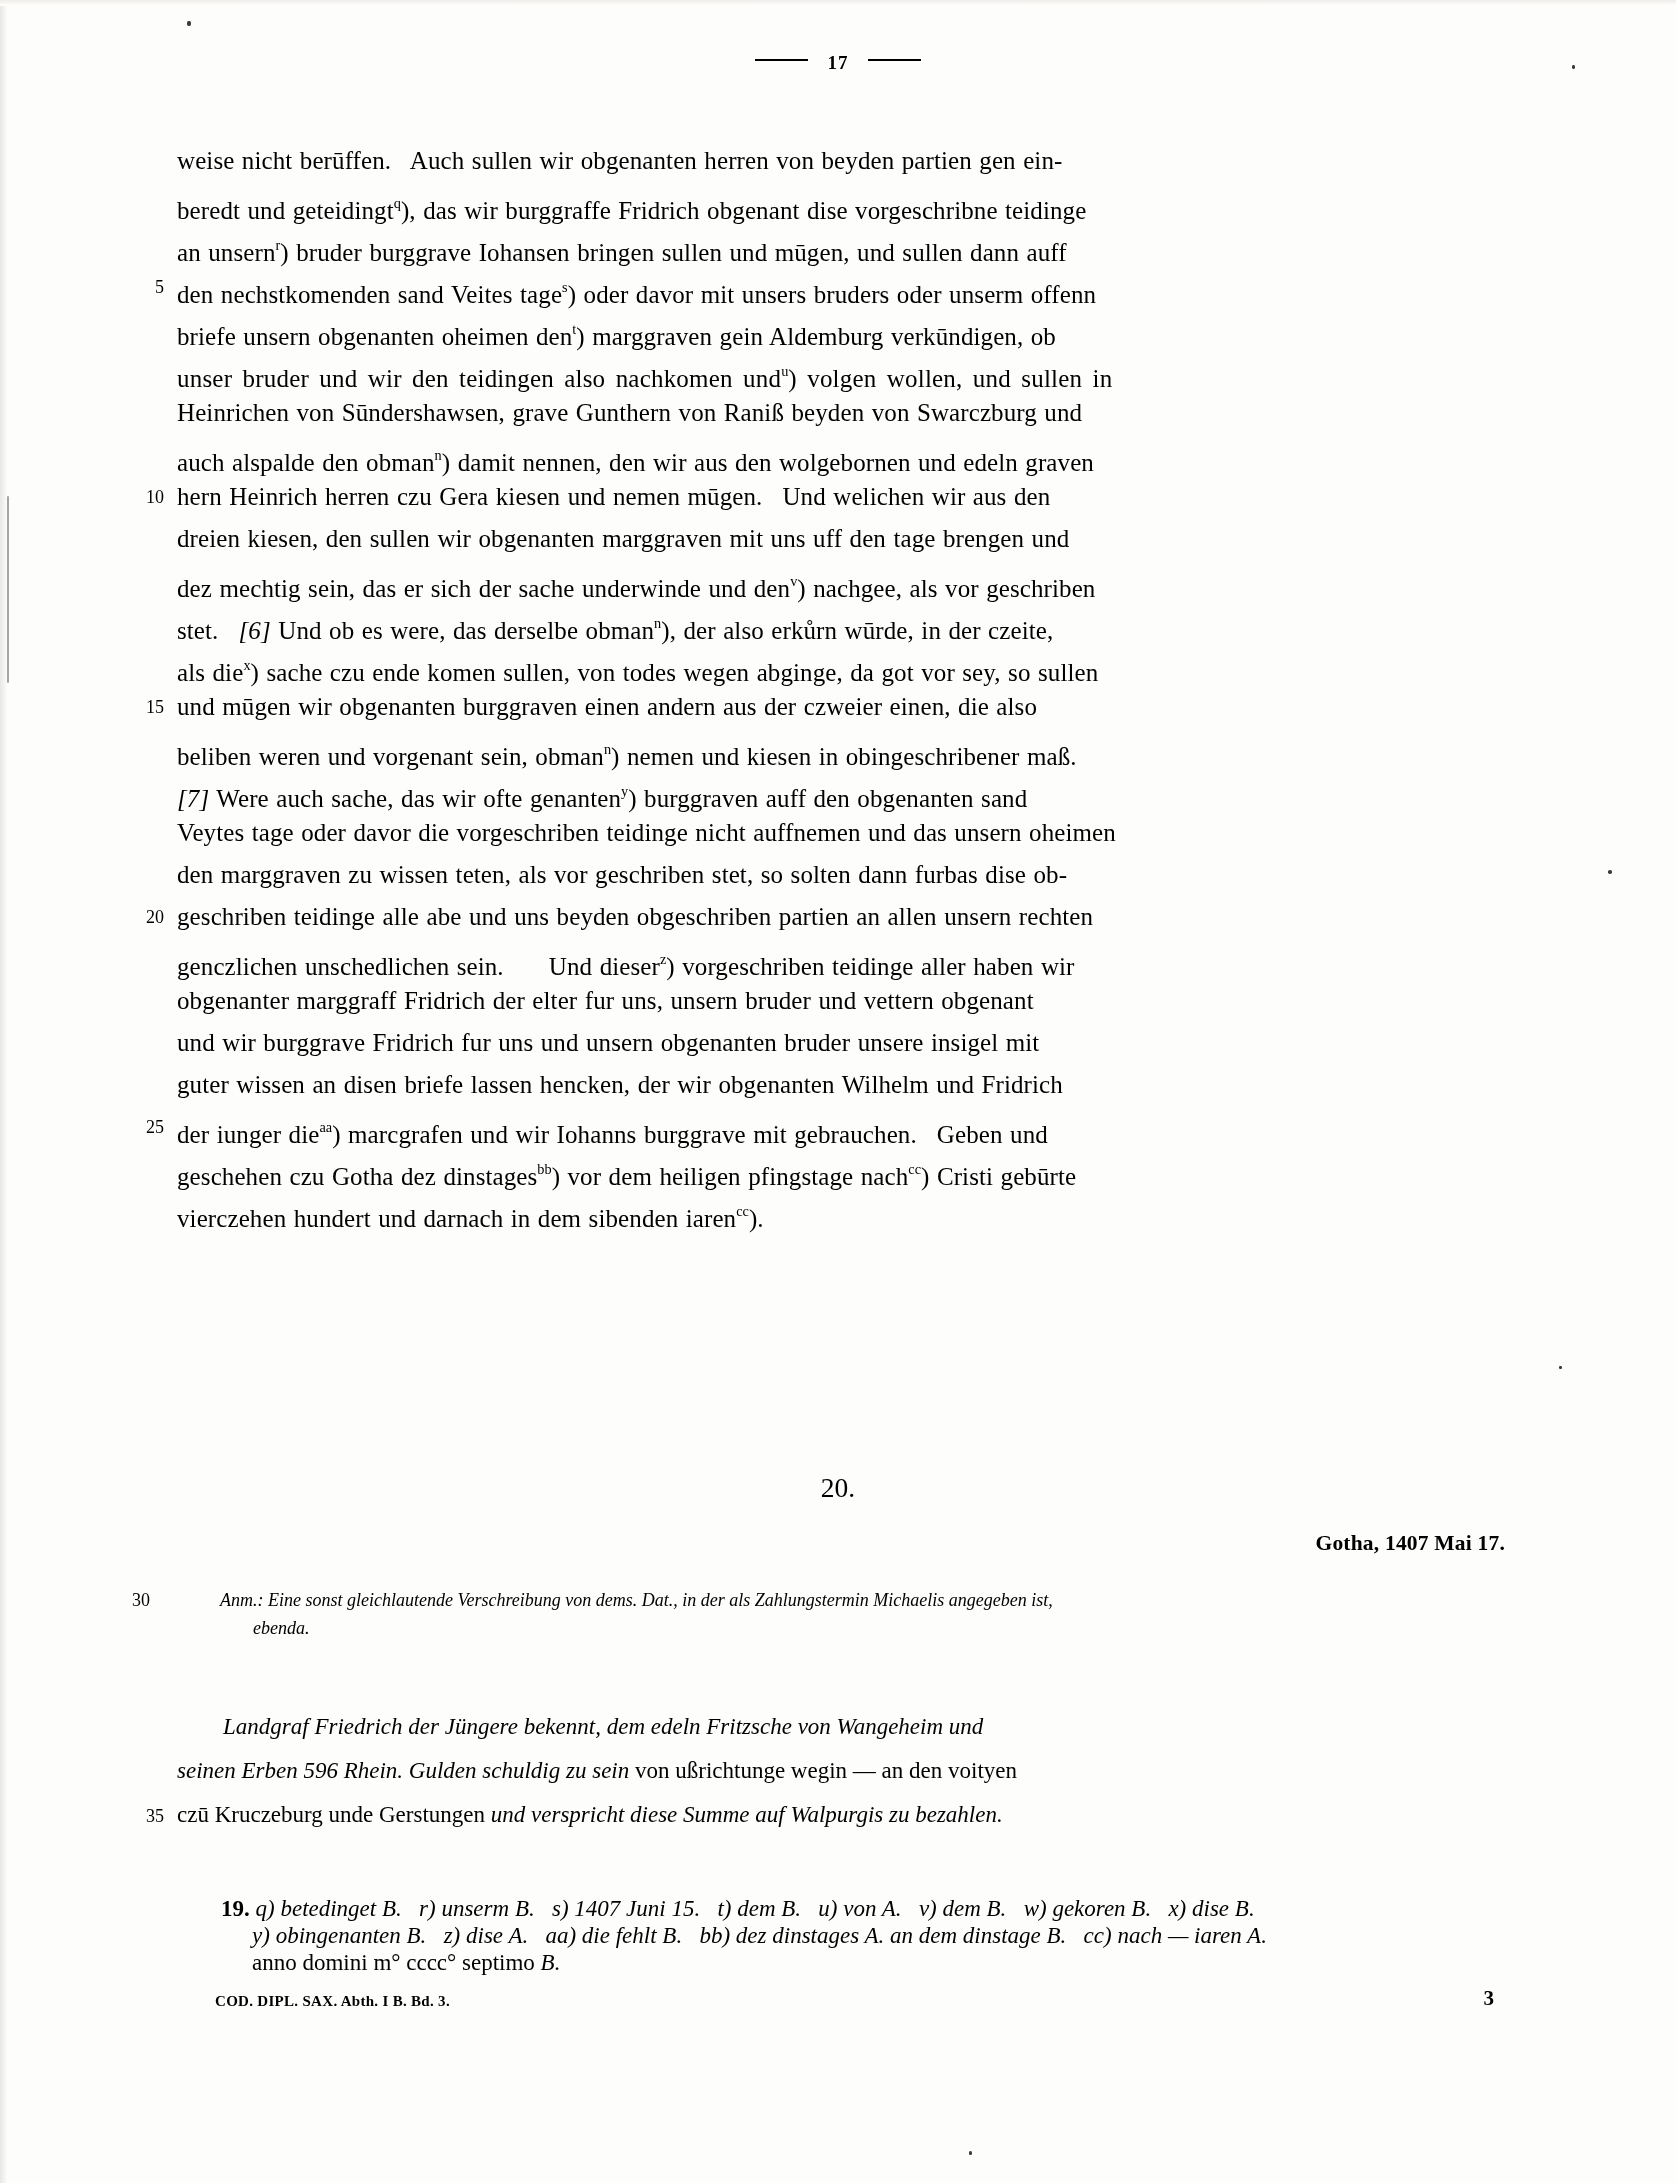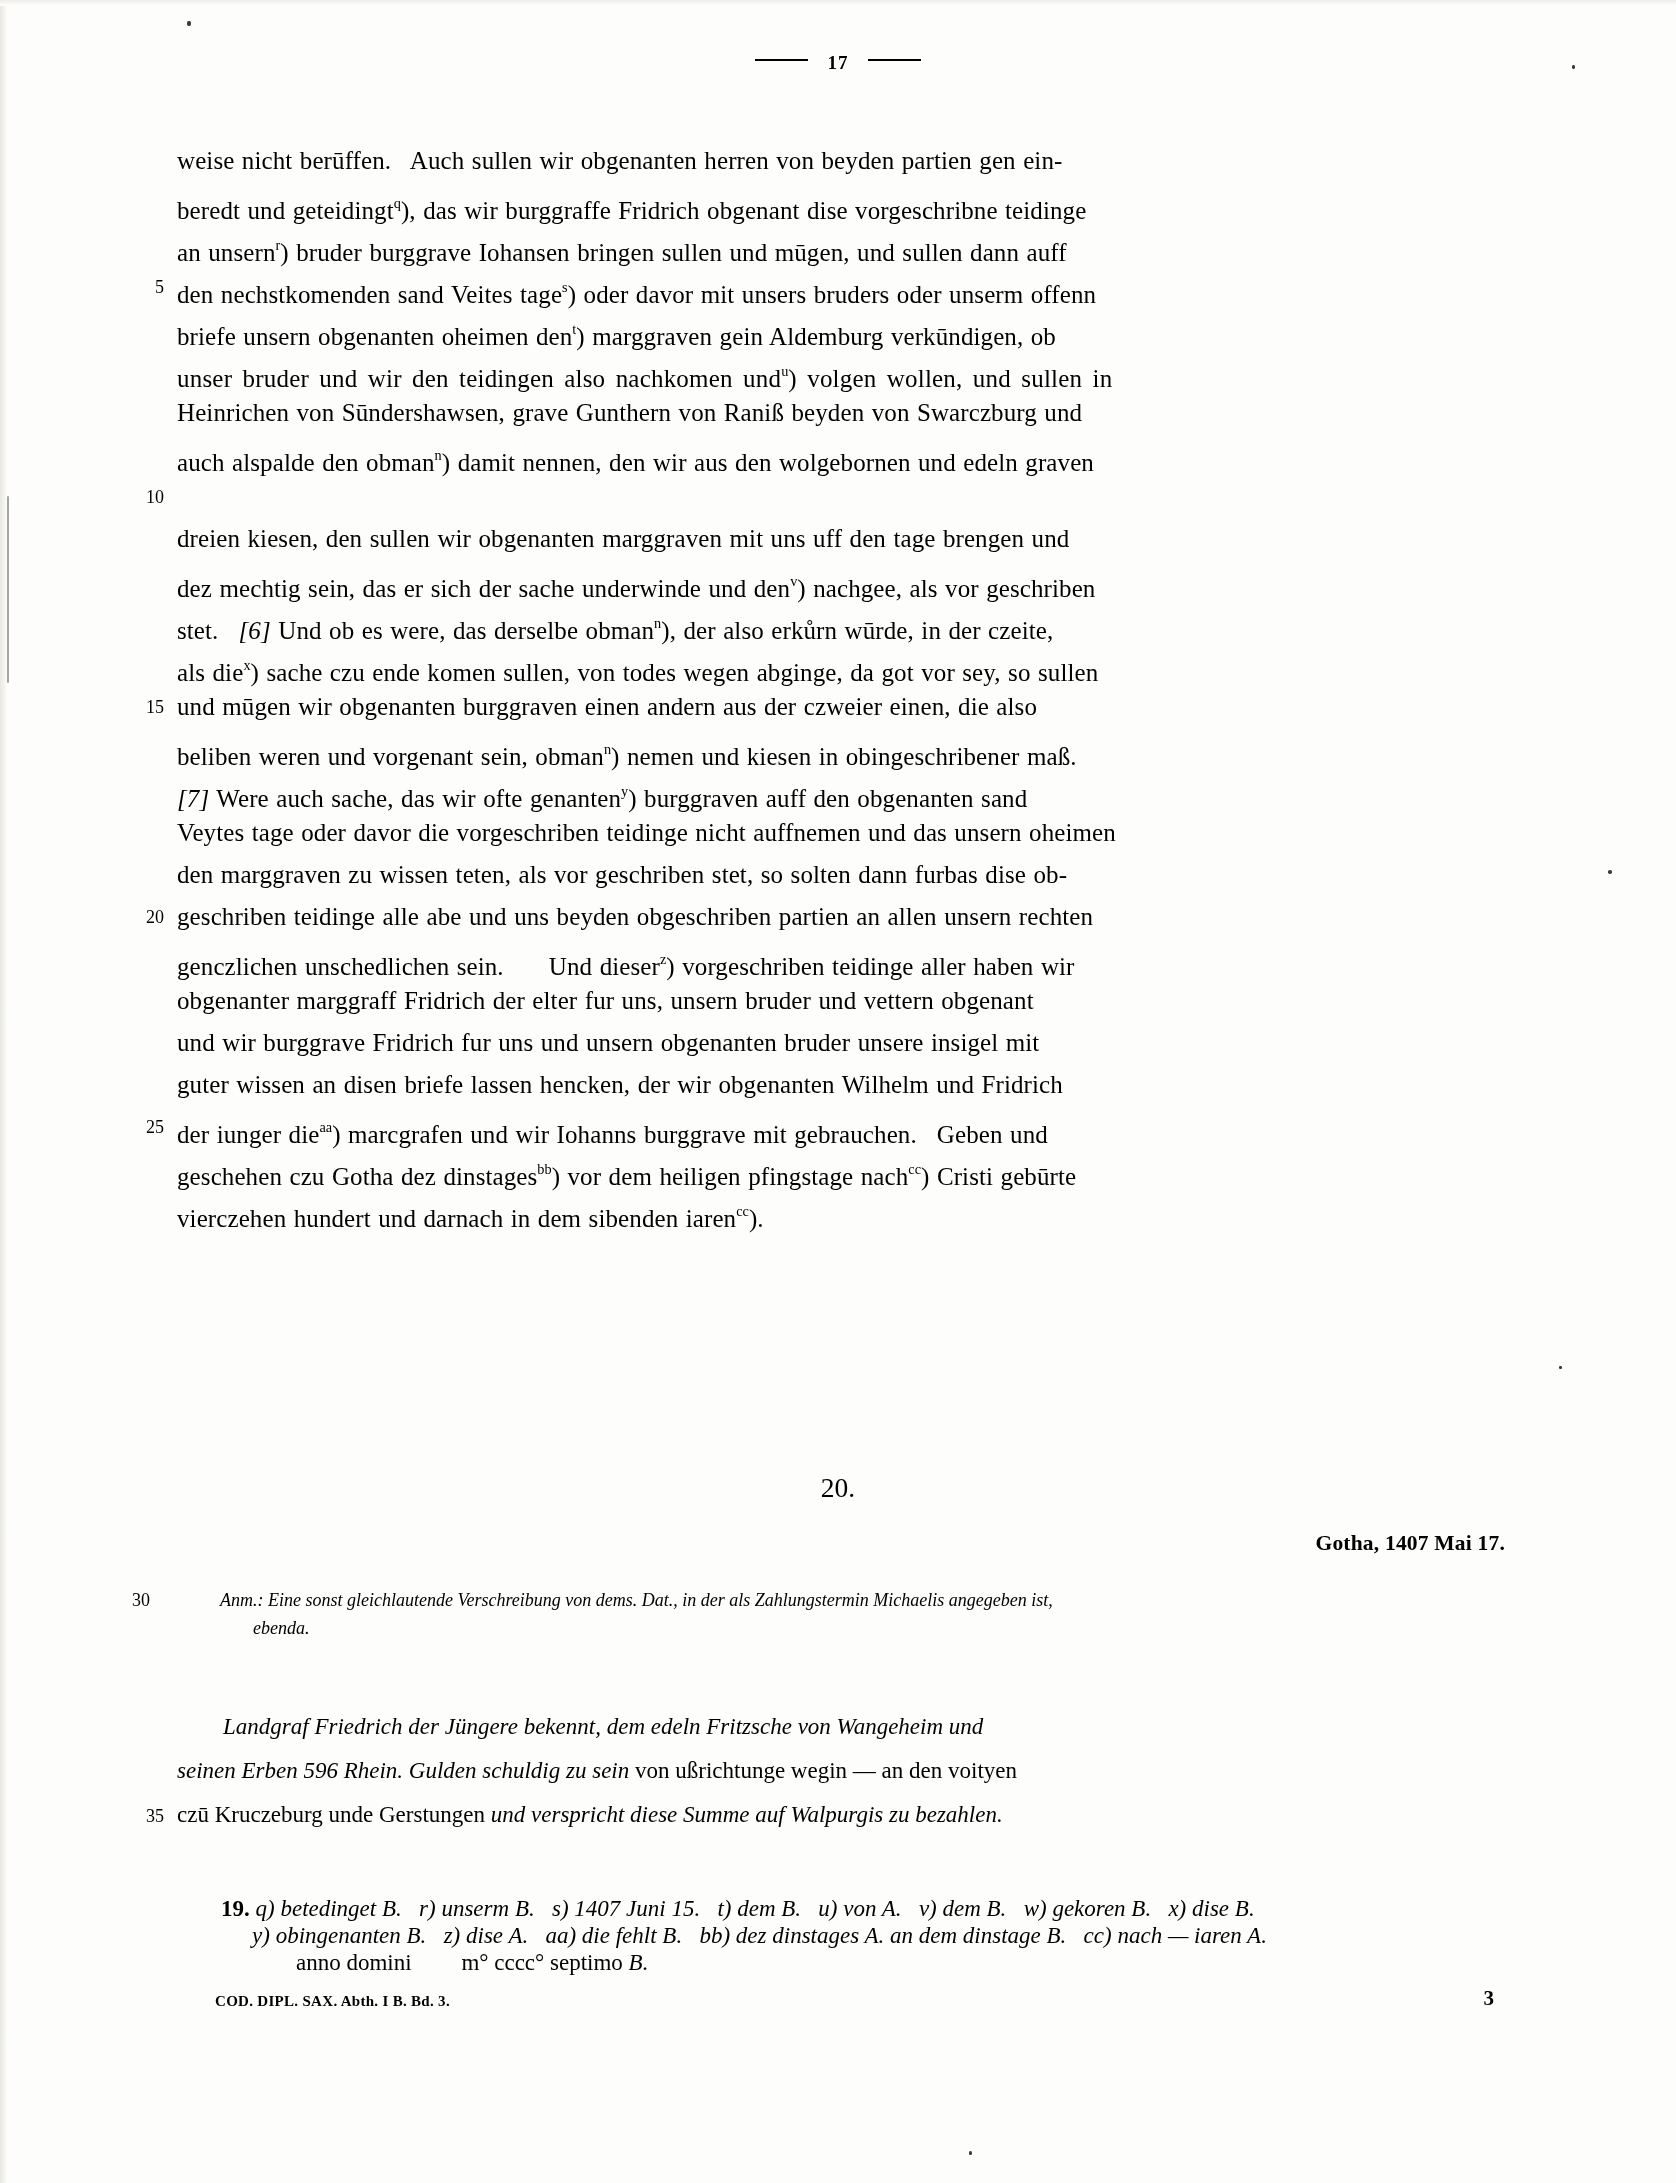--- a/index.html
+++ b/index.html
@@ -174,21 +174,21 @@
     top: 1895px;
     left: 221px;
     width: 1267px;
     font-size: 23px;
     line-height: 27px;
     font-style: italic;
   }
   #apparatus .aline { white-space: nowrap; }
   #apparatus .indent { padding-left: 31px; }
   #apparatus b { font-style: normal; font-weight: bold; }
-  #apparatus .roman { font-style: normal; margin-left: 44px; }
+  #apparatus .roman { font-style: normal; }
   #apparatus .mark { font-style: italic; }
 
   
   #colophon {
     position: absolute;
     top: 1993px;
     left: 215px;
     font-size: 15px;
     font-weight: bold;
     letter-spacing: 0.3px;
@@ -222,21 +222,21 @@
 
   <div id="bodyblock">
       <div class="tline"><span class="txt j4">weise nicht berūffen.  Auch sullen wir obgenanten herren von beyden partien gen ein-</span></div>
       <div class="tline"><span class="txt j4">beredt und geteidingt<sup class="note">q</sup>), das wir burggraffe Fridrich obgenant dise vorgeschribne teidinge</span></div>
       <div class="tline"><span class="txt j4">an unsern<sup class="note">r</sup>) bruder burggrave Iohansen bringen sullen und mūgen, und sullen dann auff</span></div>
       <div class="tline"><span class="lnum">5</span><span class="txt j4">den nechstkomenden sand Veites tage<sup class="note">s</sup>) oder davor mit unsers bruders oder unserm offenn</span></div>
       <div class="tline"><span class="txt j4">briefe unsern obgenanten oheimen den<sup class="note">t</sup>) marggraven gein Aldemburg verkūndigen, ob</span></div>
       <div class="tline"><span class="txt j2">unser bruder und wir den teidingen also nachkomen und<sup class="note">u</sup>) volgen wollen, und sullen in</span></div>
       <div class="tline"><span class="txt j4">Heinrichen von Sūndershawsen, grave Gunthern von Raniß beyden von Swarczburg und</span></div>
       <div class="tline"><span class="txt j4">auch alspalde den obman<sup class="note">n</sup>) damit nennen, den wir aus den wolgebornen und edeln graven</span></div>
-      <div class="tline"><span class="lnum">10</span></div>
+      <div class="tline"><span class="lnum">10</span><span class="txt j4">hern Heinrich herren czu Gera kiesen und nemen mūgen.  Und welichen wir aus den</span></div>
       <div class="tline"><span class="txt j4">dreien kiesen, den sullen wir obgenanten marggraven mit uns uff den tage brengen und</span></div>
       <div class="tline"><span class="txt j4">dez mechtig sein, das er sich der sache underwinde und den<sup class="note">v</sup>) nachgee, als vor geschriben</span></div>
       <div class="tline"><span class="txt j4">stet.  <span class="ital">[6]</span> Und ob es were, das derselbe obman<sup class="note">n</sup>), der also erkůrn wūrde, in der czeite,</span></div>
       <div class="tline"><span class="txt j4">als die<sup class="note">x</sup>) sache czu ende komen sullen, von todes wegen abginge, da got vor sey, so sullen</span></div>
       <div class="tline"><span class="lnum">15</span><span class="txt j4">und mūgen wir obgenanten burggraven einen andern aus der czweier einen, die also</span></div>
       <div class="tline"><span class="txt j4">beliben weren und vorgenant sein, obman<sup class="note">n</sup>) nemen und kiesen in obingeschribener maß.</span></div>
       <div class="tline"><span class="txt j4"><span class="ital">[7]</span> Were auch sache, das wir ofte genanten<sup class="note">y</sup>) burggraven auff den obgenanten sand</span></div>
       <div class="tline"><span class="txt j4">Veytes tage oder davor die vorgeschriben teidinge nicht auffnemen und das unsern oheimen</span></div>
       <div class="tline"><span class="txt j4">den marggraven zu wissen teten, als vor geschriben stet, so solten dann furbas dise ob-</span></div>
       <div class="tline"><span class="lnum">20</span><span class="txt j4">geschriben teidinge alle abe und uns beyden obgeschriben partien an allen unsern rechten</span></div>

